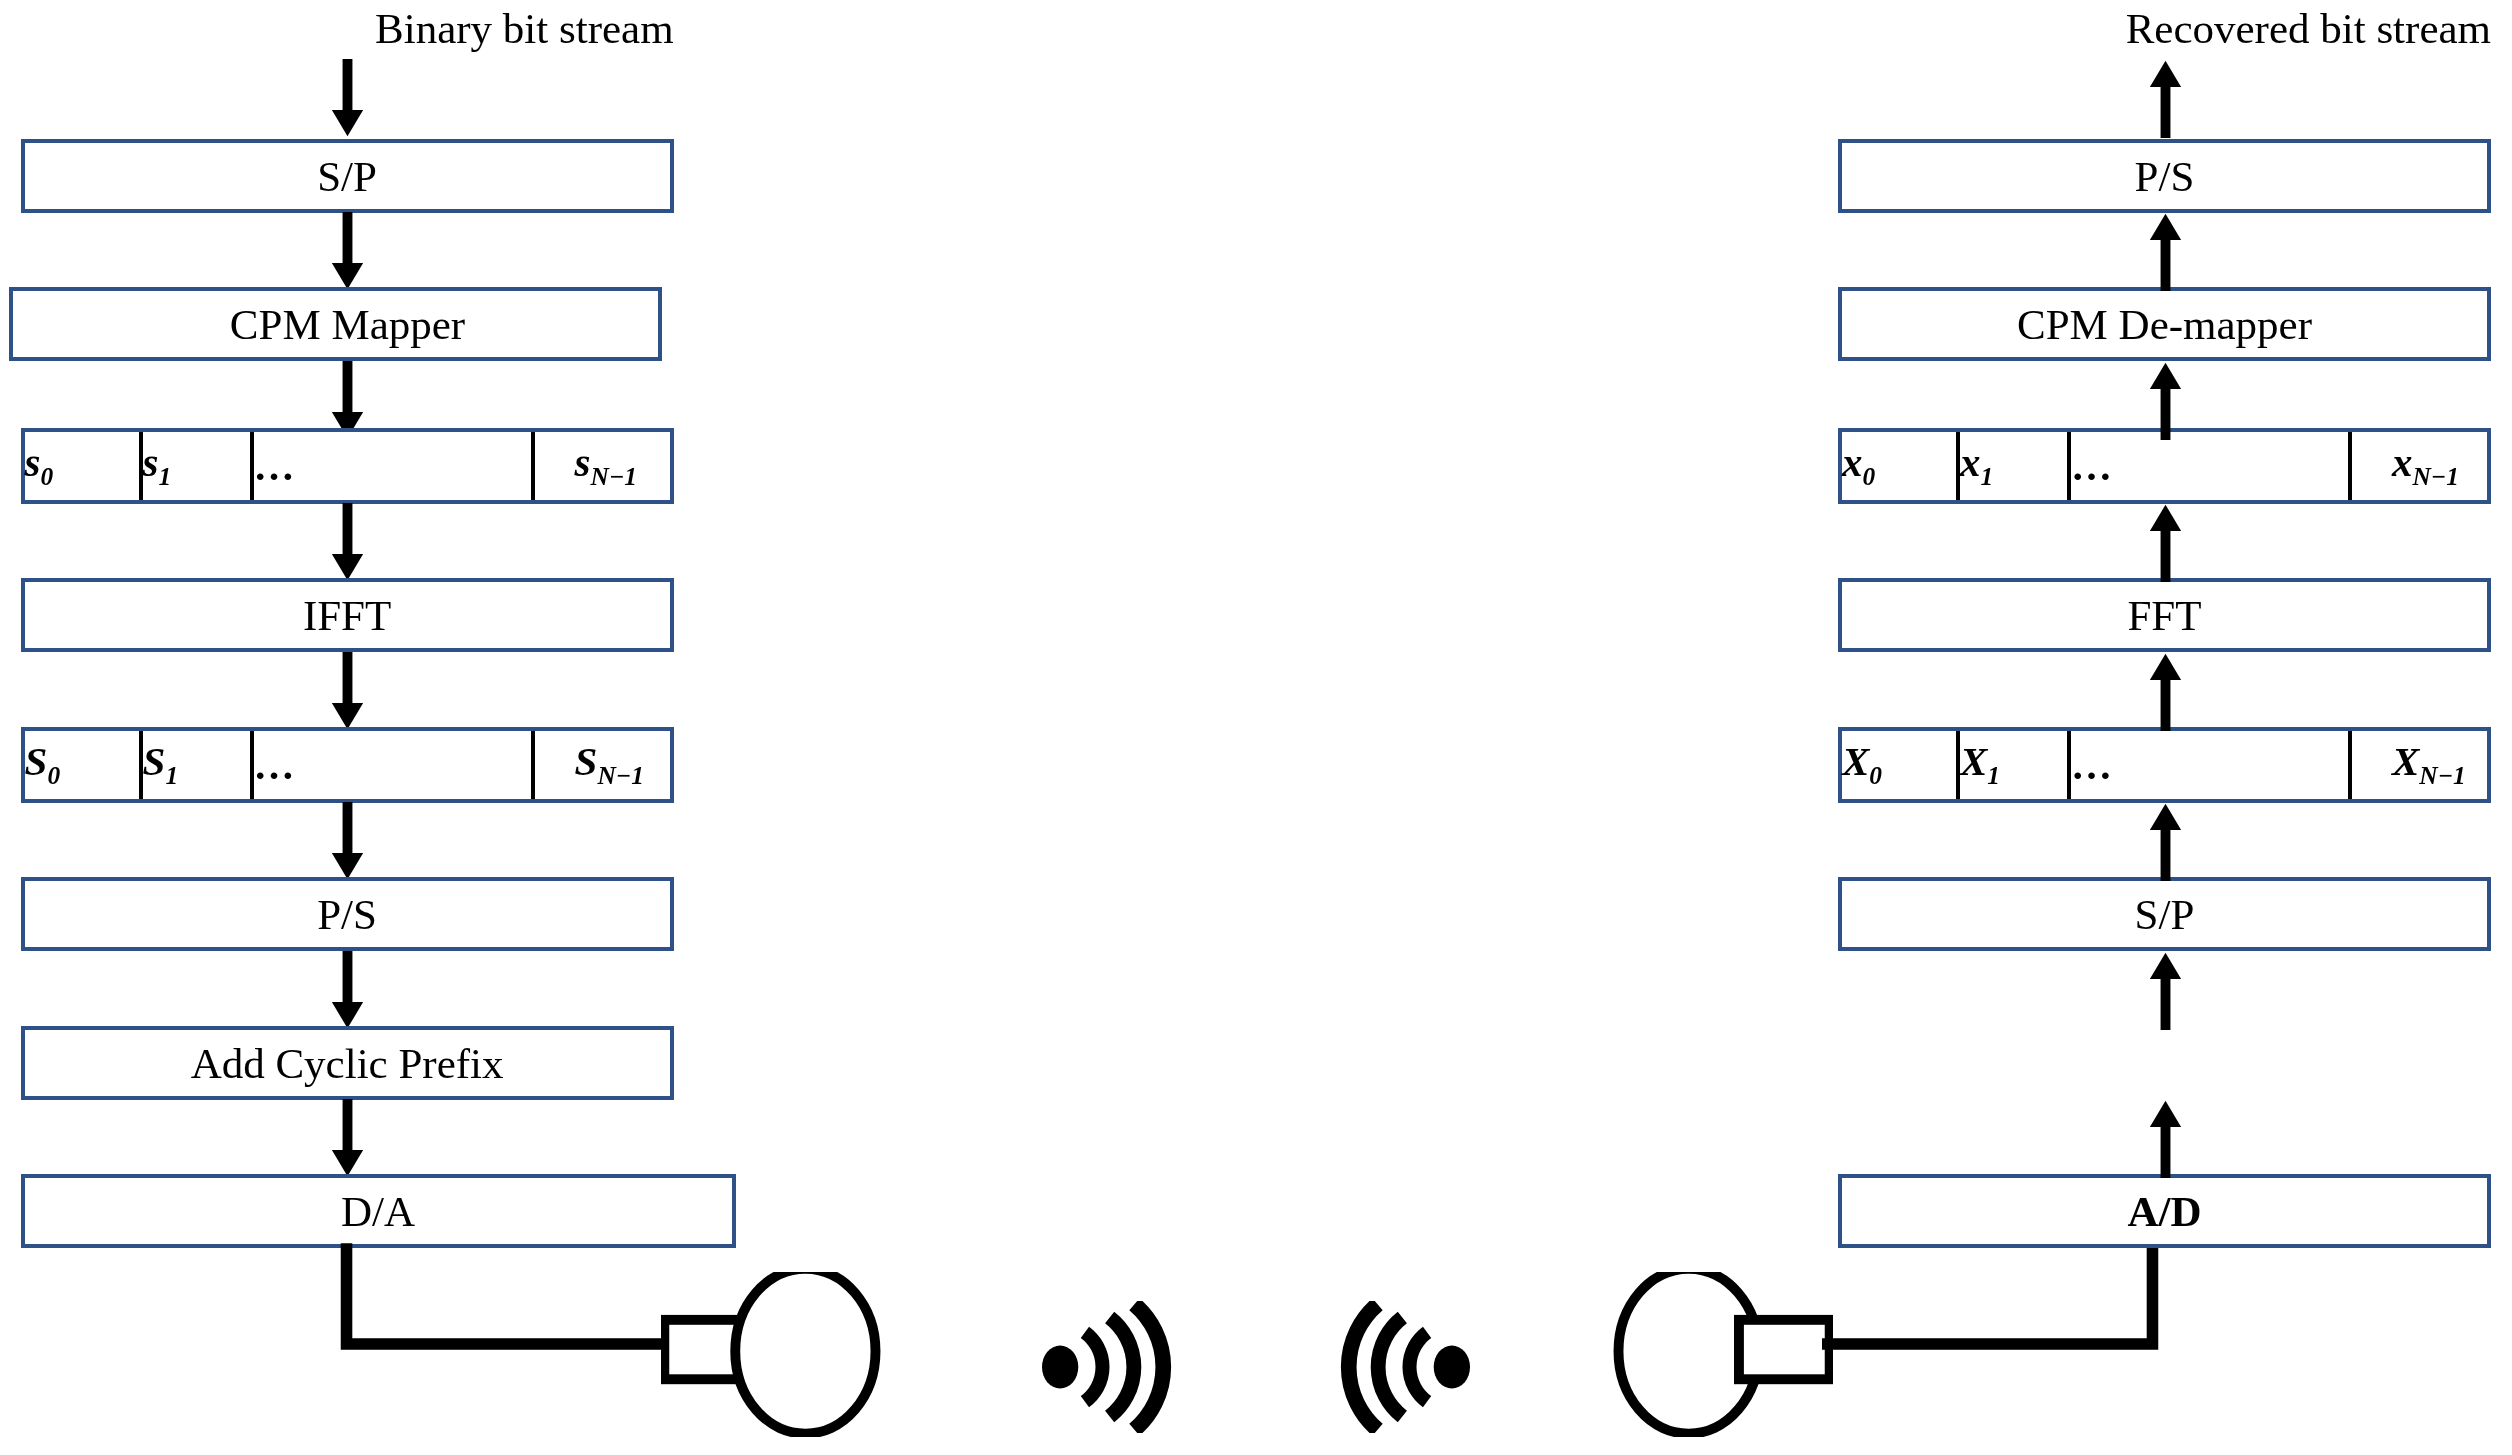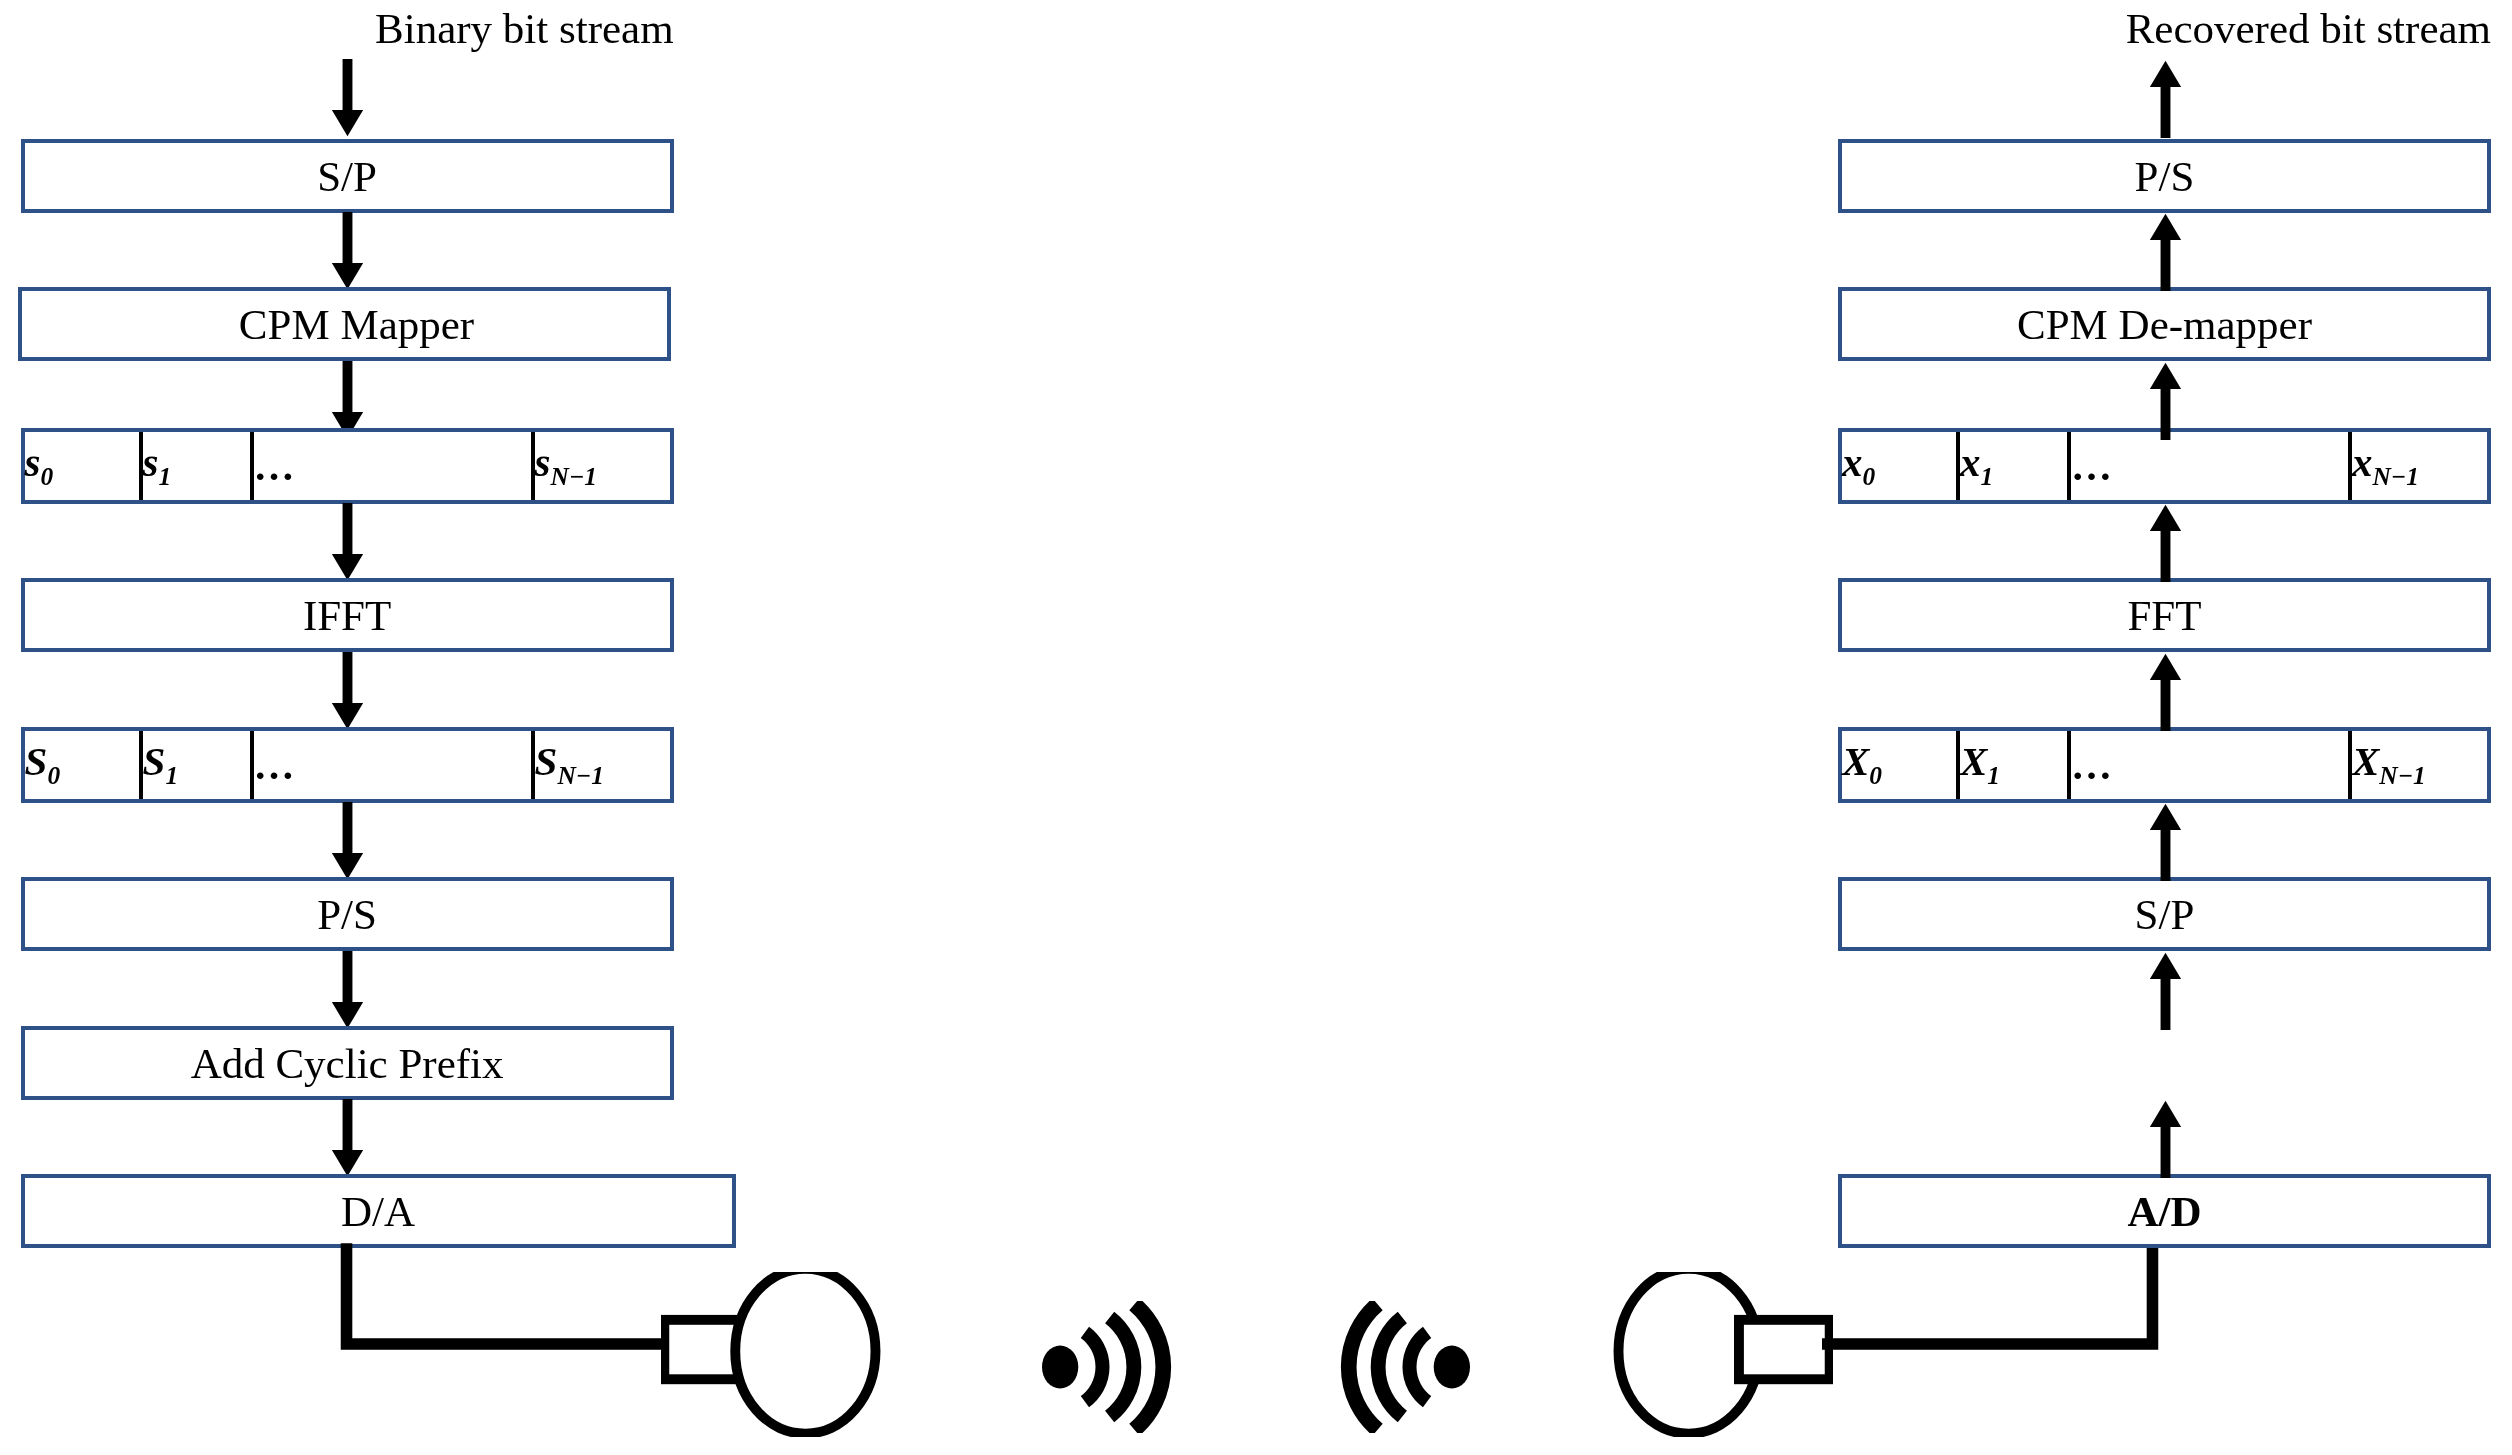--- a/index.html
+++ b/index.html
@@ -57,21 +57,21 @@
     box-sizing: border-box;
     display: flex;
     align-items: center;
     justify-content: flex-start;
     border-right: 4.1px solid #000000;
     font-size: 41px;
     color: #000000;
     white-space: nowrap;
     line-height: 1;
   }
-  .symcell:last-child { border-right: none; }
+  .symcell:last-child { border-right: none; padding-left: 40px; }
   .symcell .sym {
     font-style: italic;
     font-weight: bold;
     font-family: "Liberation Serif", "DejaVu Serif", serif;
   }
   .symcell .sub {
     font-size: 0.62em;
     vertical-align: sub;
     font-style: italic;
     font-weight: bold;
@@ -118,21 +118,21 @@
     <span class="box-label">S/P</span>
   </div>
 
   <div class="arrow" style="left:330px; top:212px;">
     <svg width="35" height="79" viewBox="0 0 42 96">
       <rect x="15" y="0" width="12" height="66" fill="#000000"></rect>
       <polygon points="2,62 40,62 21,94" fill="#000000"></polygon>
     </svg>
   </div>
 
-  <div class="box" style="left:18px; top:287px; width:653px; height:74px;padding-left:24px;">
+  <div class="box" style="left:9px; top:287px; width:653px; height:74px;padding-left:24px;">
     <span class="box-label">CPM Mapper</span>
   </div>
 
   <div class="arrow" style="left:330px; top:361px;">
     <svg width="35" height="79" viewBox="0 0 42 96">
       <rect x="15" y="0" width="12" height="66" fill="#000000"></rect>
       <polygon points="2,62 40,62 21,94" fill="#000000"></polygon>
     </svg>
   </div>
 

